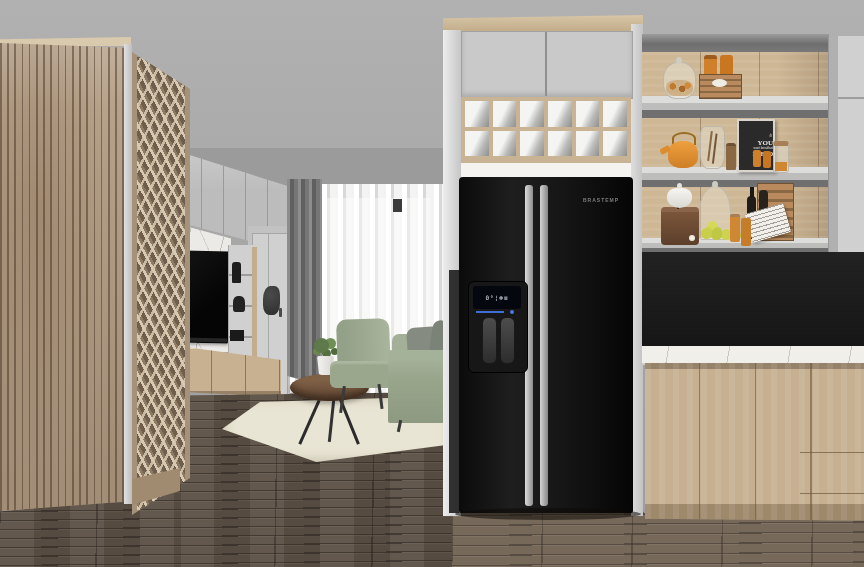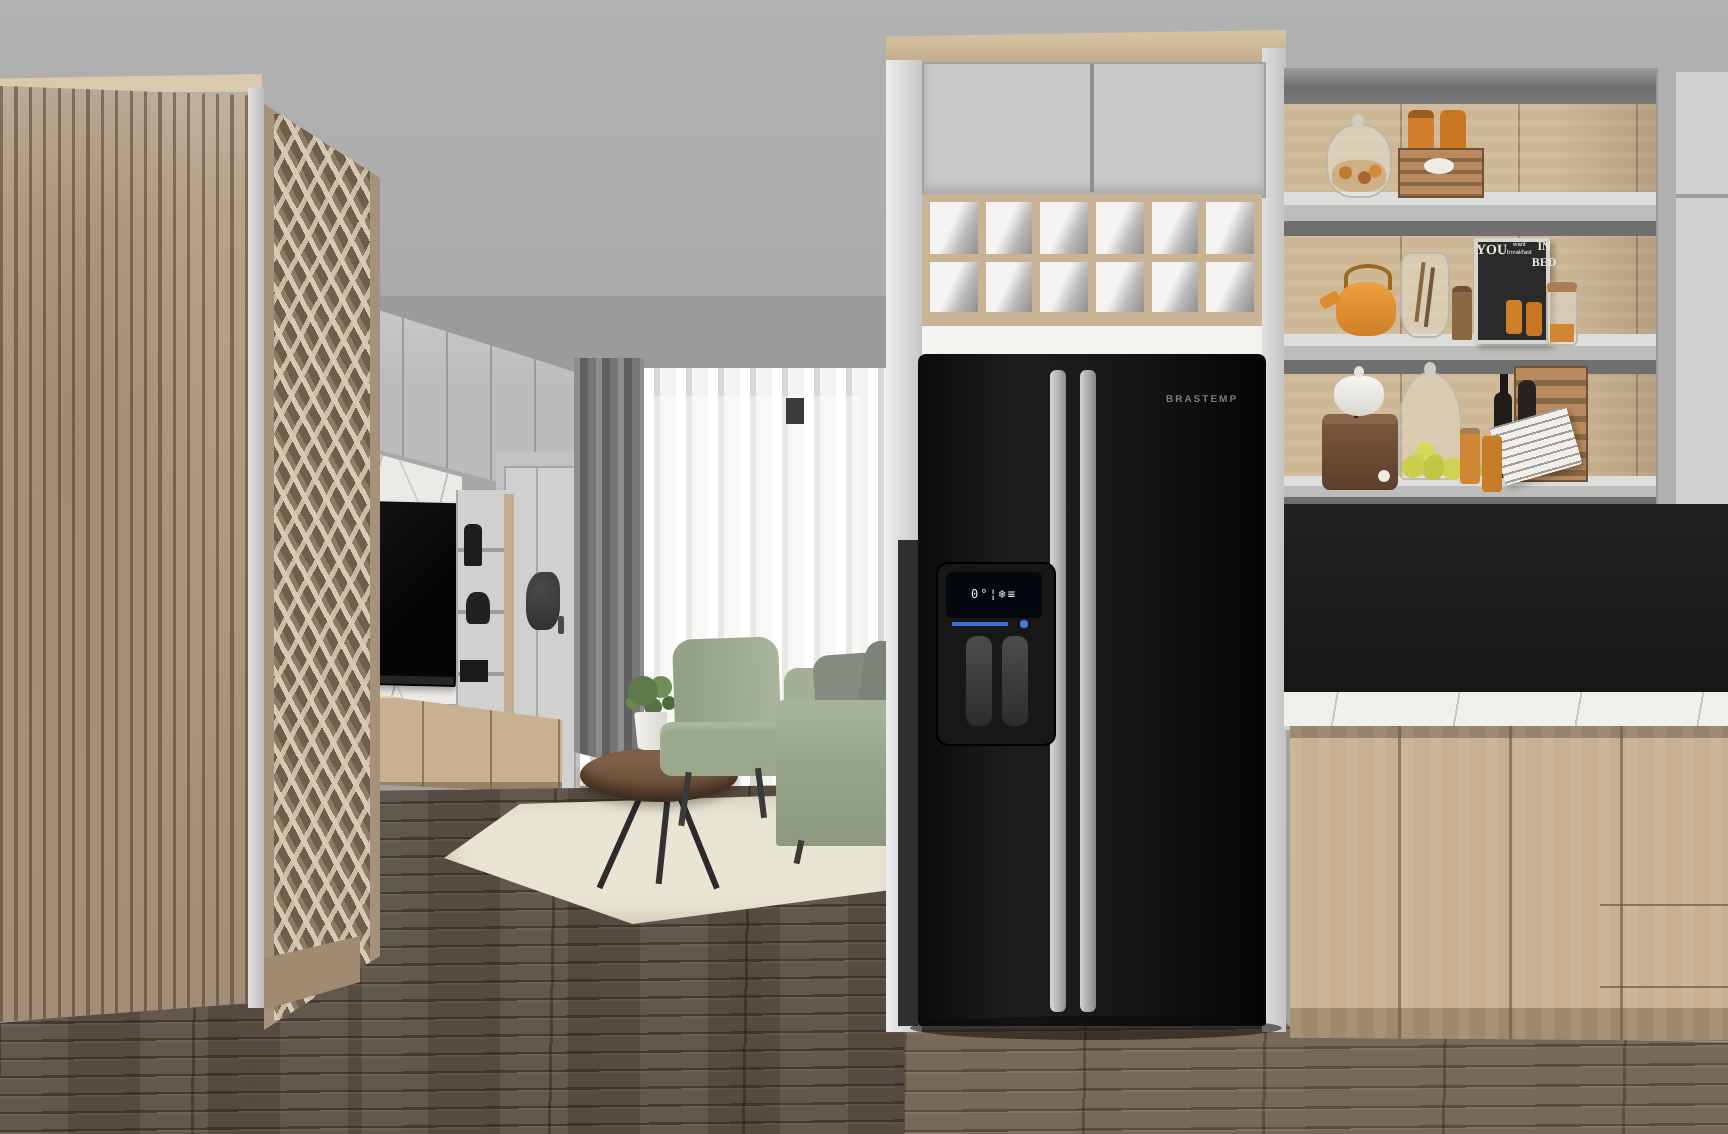--- a/index.html
+++ b/index.html
@@ -189,21 +189,21 @@
 
   <div class="a" style="left:672px;top:132px;width:20px;height:11px;border:2px solid #9a6a22;border-bottom:none;border-radius:50% 50% 0 0;"></div>
   <div class="a" style="left:668px;top:141px;width:30px;height:27px;background:linear-gradient(180deg,#eda03f,#cf7f26);border-radius:45% 45% 40% 40%;">
     <div style="position:absolute;left:-8px;top:6px;width:10px;height:6px;background:#dd8c2f;transform:rotate(-28deg);border-radius:2px;"></div>
   </div>
   <div class="a" style="left:700px;top:126px;width:23px;height:41px;background:rgba(235,232,223,.4);border:1px solid rgba(185,180,168,.9);border-radius:20% 20% 32% 32%;">
     <div style="position:absolute;left:8px;top:4px;width:1.5px;height:30px;background:#8a6844;box-shadow:5px 2px 0 #74573a;transform:rotate(7deg);"></div>
   </div>
   <div class="a" style="left:726px;top:143px;width:10px;height:24px;background:#8a6844;border-radius:3px 3px 1px 1px;border-top:3px solid #6f5236;"></div>
 
-  <div class="a" style="left:737px;top:119px;width:34px;height:49px;background:#2a2a2a;border:2px solid #d9d5cd;box-shadow:2px 2px 3px rgba(0,0,0,.3);display:flex;align-items:flex-start;justify-content:center;">
+  <div class="a" style="left:737px;top:119px;width:34px;height:49px;background:#2a2a2a;border:2px solid #d9d5cd;box-shadow:2px 2px 3px rgba(0,0,0,.3);display:flex;flex-direction:column;align-items:flex-end;justify-content:center;">
     <span class="chalk" style="font-size:5px;color:#b9b6ae;">⋔</span>
     <span class="chalk" style="font-family:'Liberation Serif',serif;font-size:7px;font-weight:bold;">YOU</span>
     <span class="chalk" style="font-size:3px;">want breakfast</span>
     <span class="chalk" style="font-family:'Liberation Serif',serif;font-size:6px;font-weight:bold;">IN BED</span>
   </div>
 
   <div class="a" style="left:753px;top:150px;width:8px;height:17px;background:#d07f2a;border-radius:2px;box-shadow:10px 1px 0 #c8761f;"></div>
   <div class="a" style="left:773px;top:141px;width:14px;height:26px;background:rgba(228,222,210,.5);border:1px solid rgba(185,180,168,.9);border-radius:3px;border-top:5px solid #a87e56;">
     <div style="position:absolute;left:1px;right:1px;bottom:1px;height:9px;background:#cf8733;"></div>
   </div>

